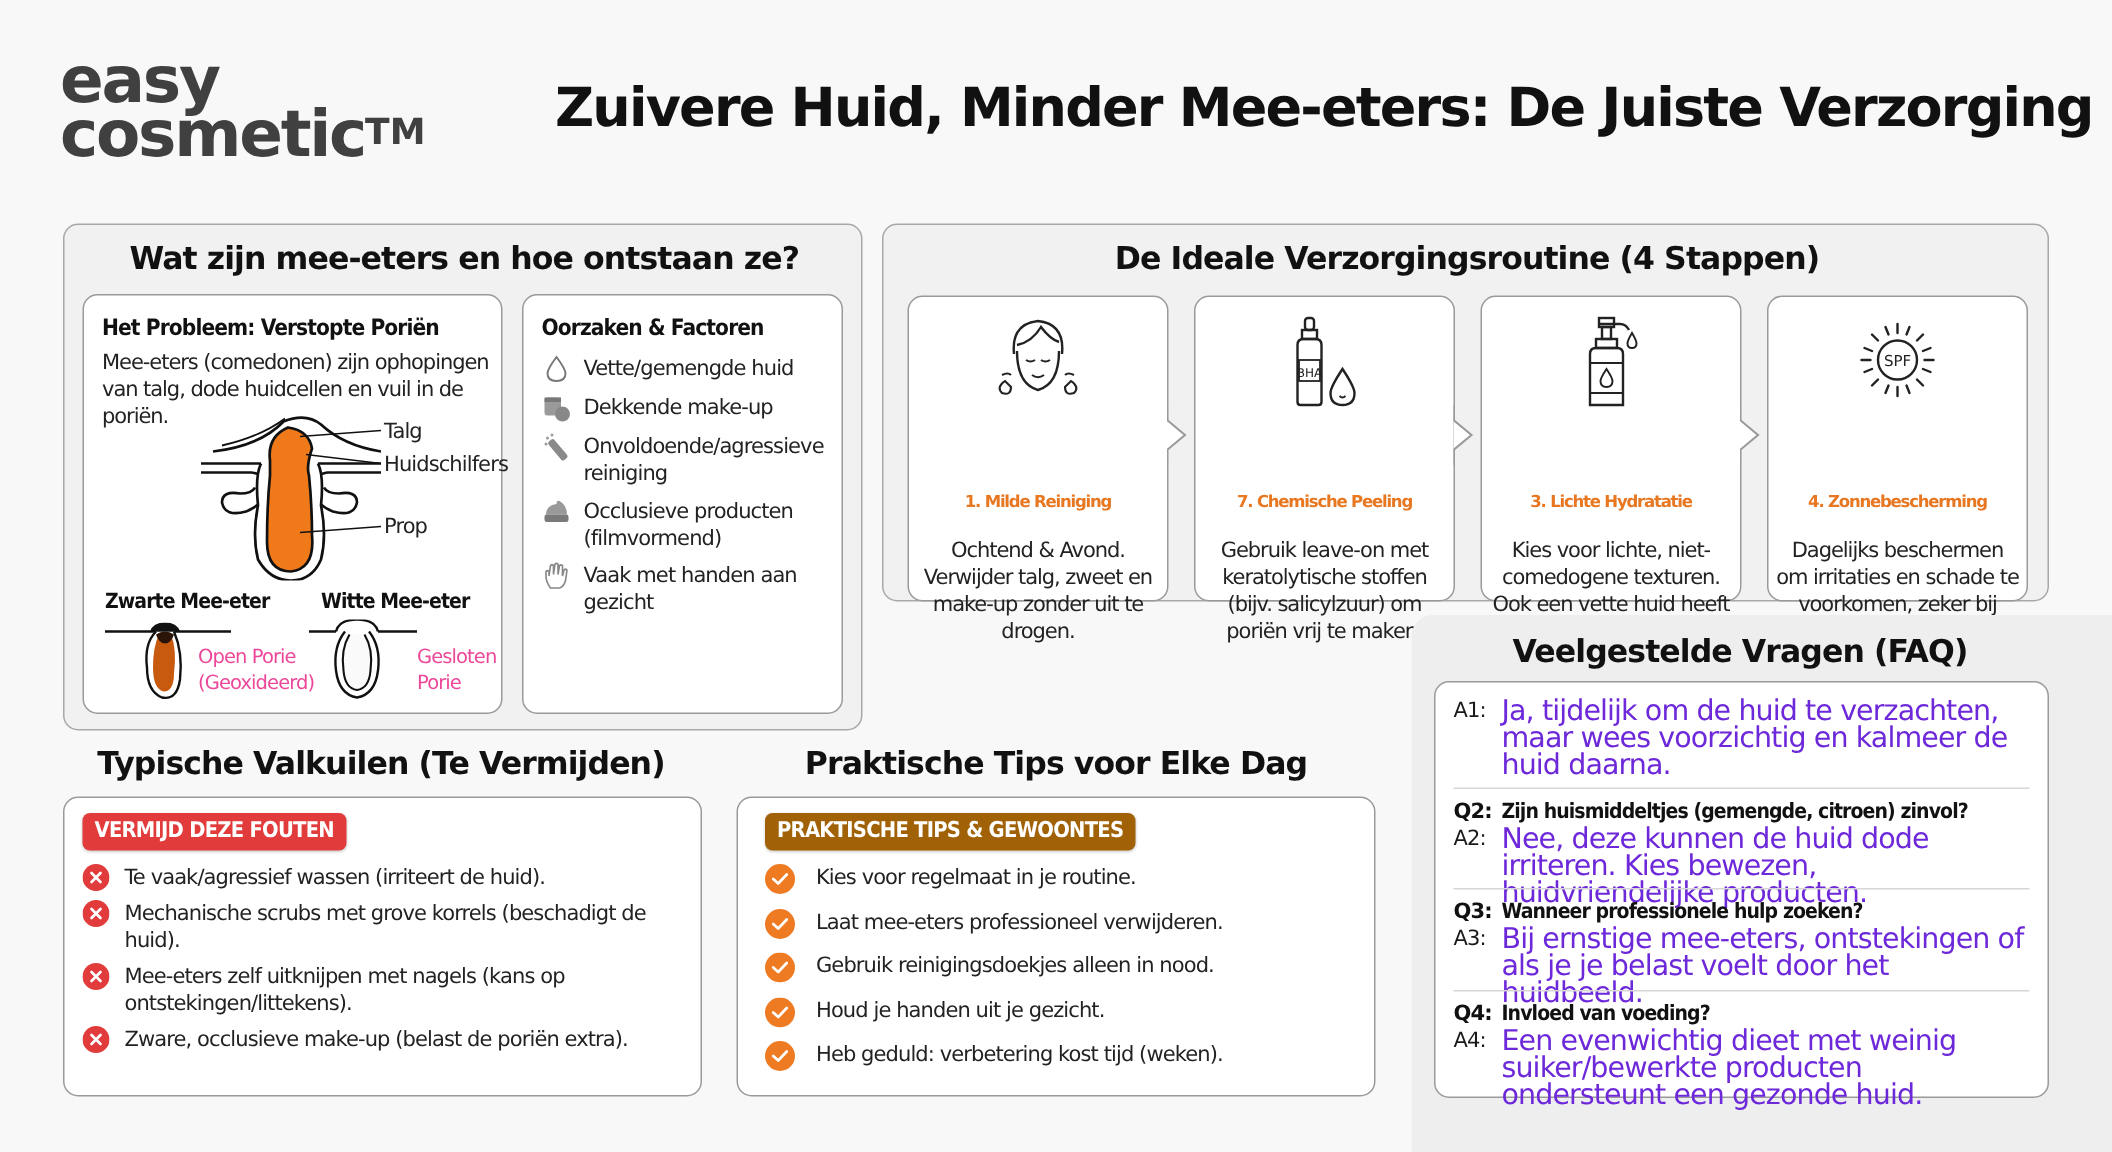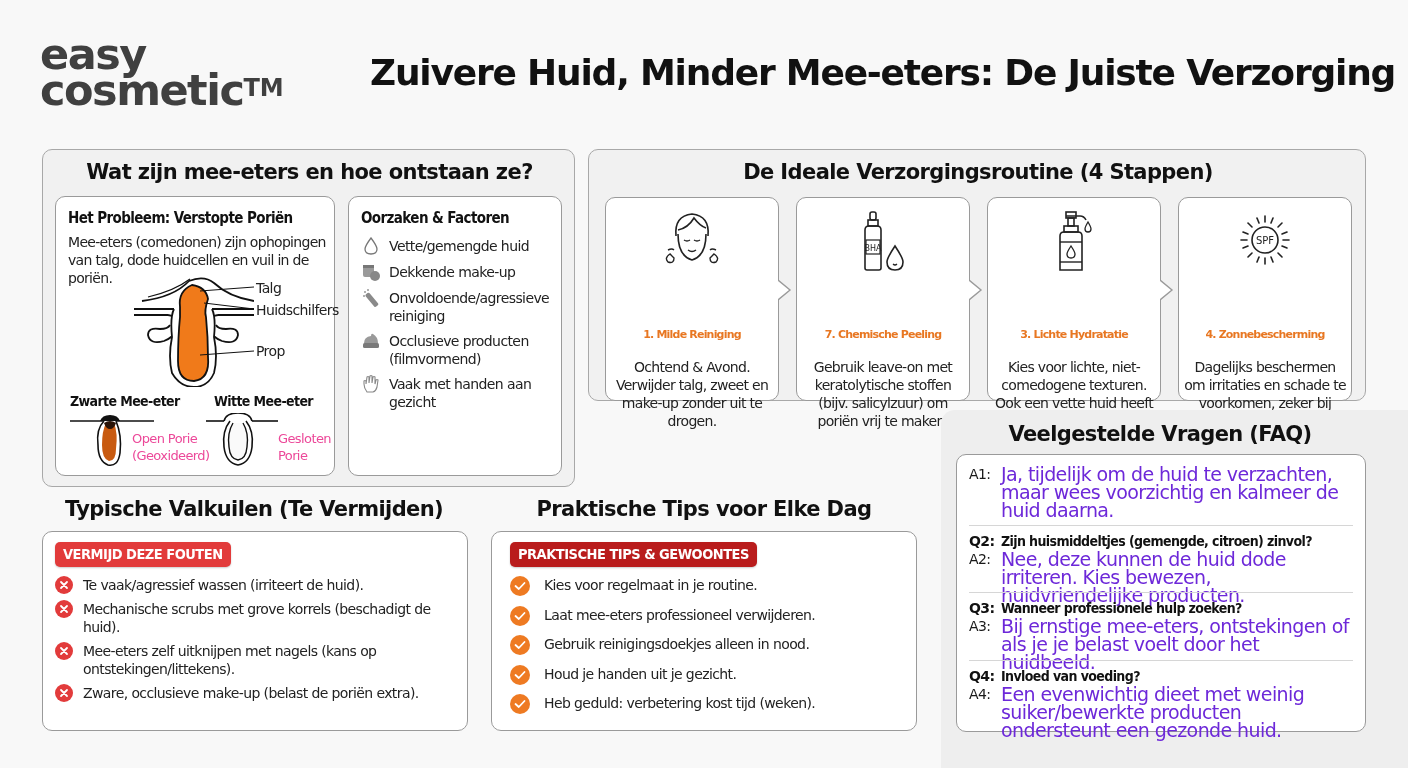--- a/index.html
+++ b/index.html
@@ -108,21 +108,21 @@
   .s3-title { left: 42px; top: 497px; width: 424px; }
   .pitfall-card { left: 42px; top: 531px; width: 426px; height: 200px; }
   .pill {
     position: absolute; left: 12px; top: 10px; height: 25px;
     border-radius: 5px; padding: 0 8px;
     font-family: "DejaVu Sans Condensed", "DejaVu Sans", sans-serif;
     font-weight: bold; font-size: 14.5px; letter-spacing: -0.5px;
     color: #fff; line-height: 25px; white-space: nowrap;
   }
   .pill.red { background: #e23b3b; box-shadow: 0 1px 2px rgba(0,0,0,.2); }
-  .pill.orange { background: #b91c1c; box-shadow: 0 1px 2px rgba(0,0,0,.2); }
+  .pill.orange { background: #a16207; box-shadow: 0 1px 2px rgba(0,0,0,.2); }
   .list { position: absolute; left: 12px; top: 44px; right: 8px; }
   .li { display: flex; align-items: flex-start; margin-bottom: 6px; }
   .li .bullet { width: 18px; height: 18px; flex: none; margin-right: 10px; margin-top: 0px; }
   .li .tx {
     font-family: "DejaVu Sans", sans-serif;
     font-size: 14px; letter-spacing: -0.6px; line-height: 18px; color: #222;
   }
 
   
   .s4-title { left: 492px; top: 497px; width: 424px; }

